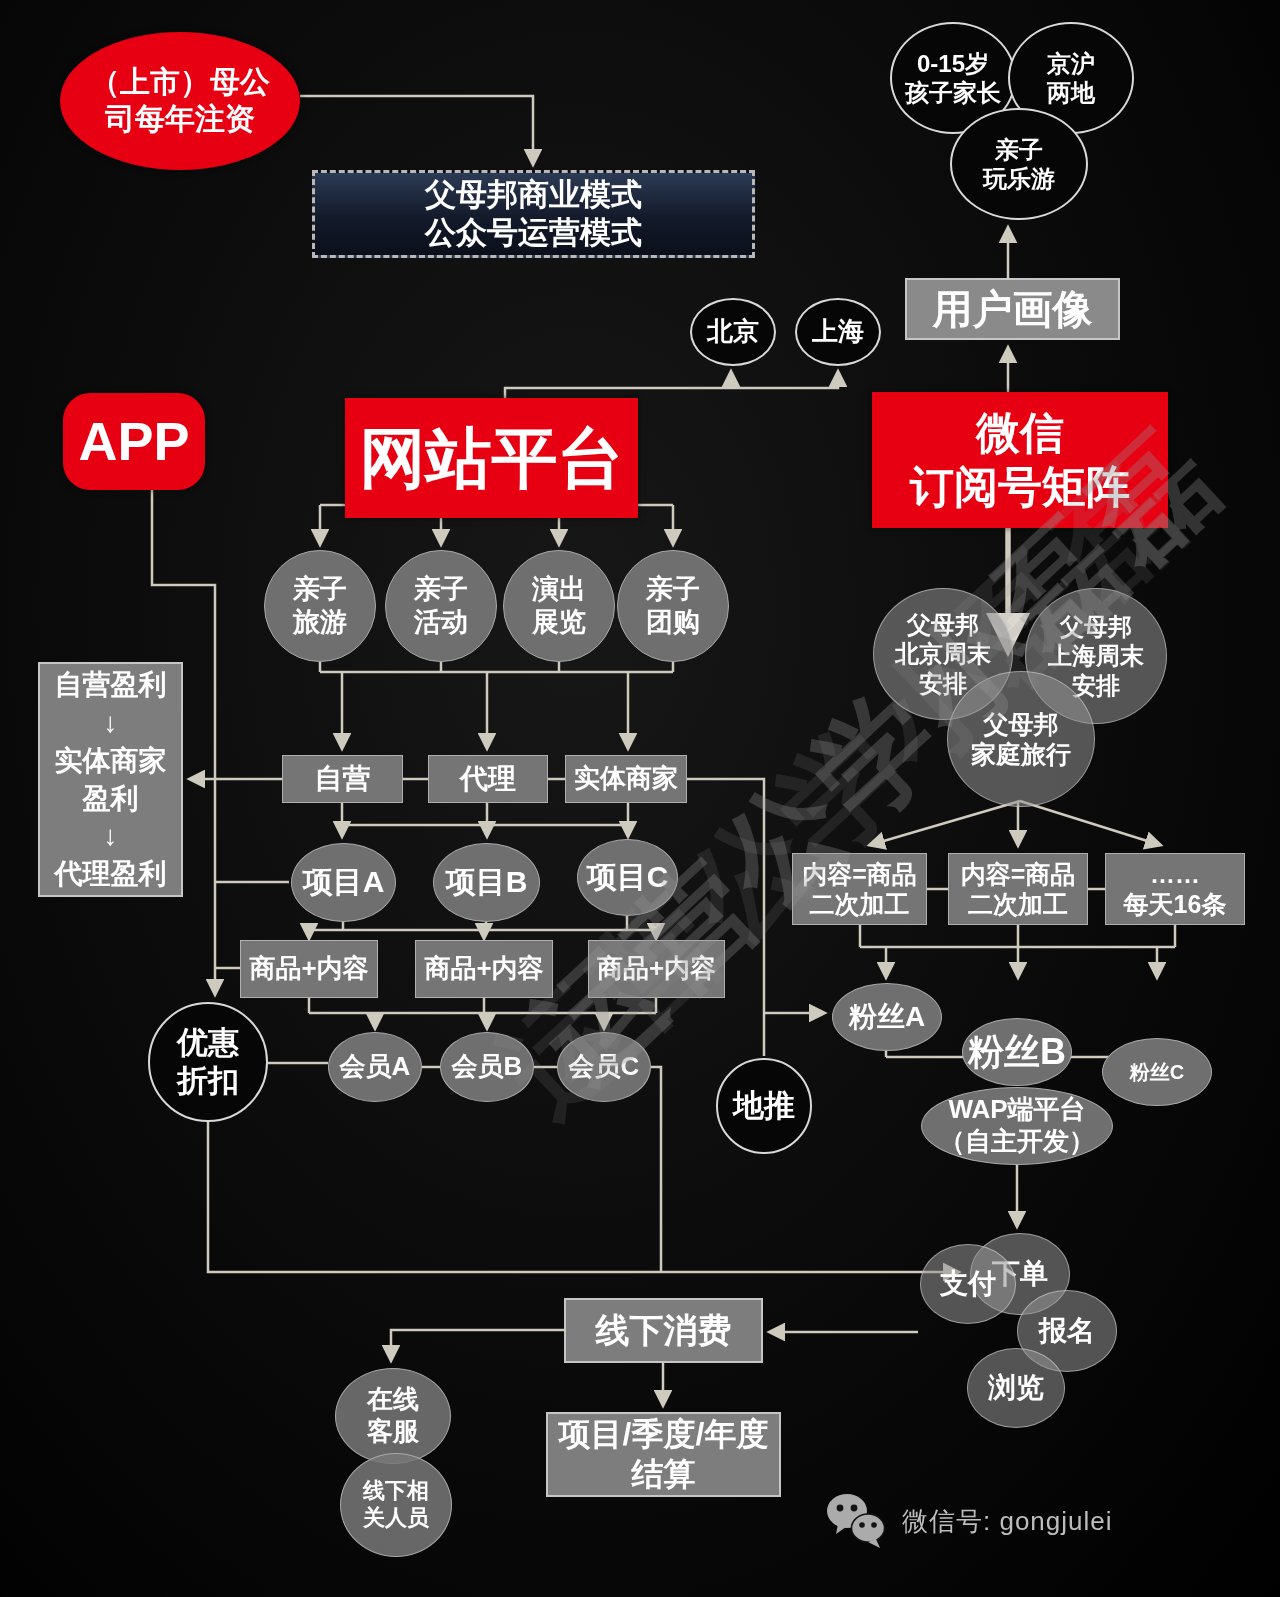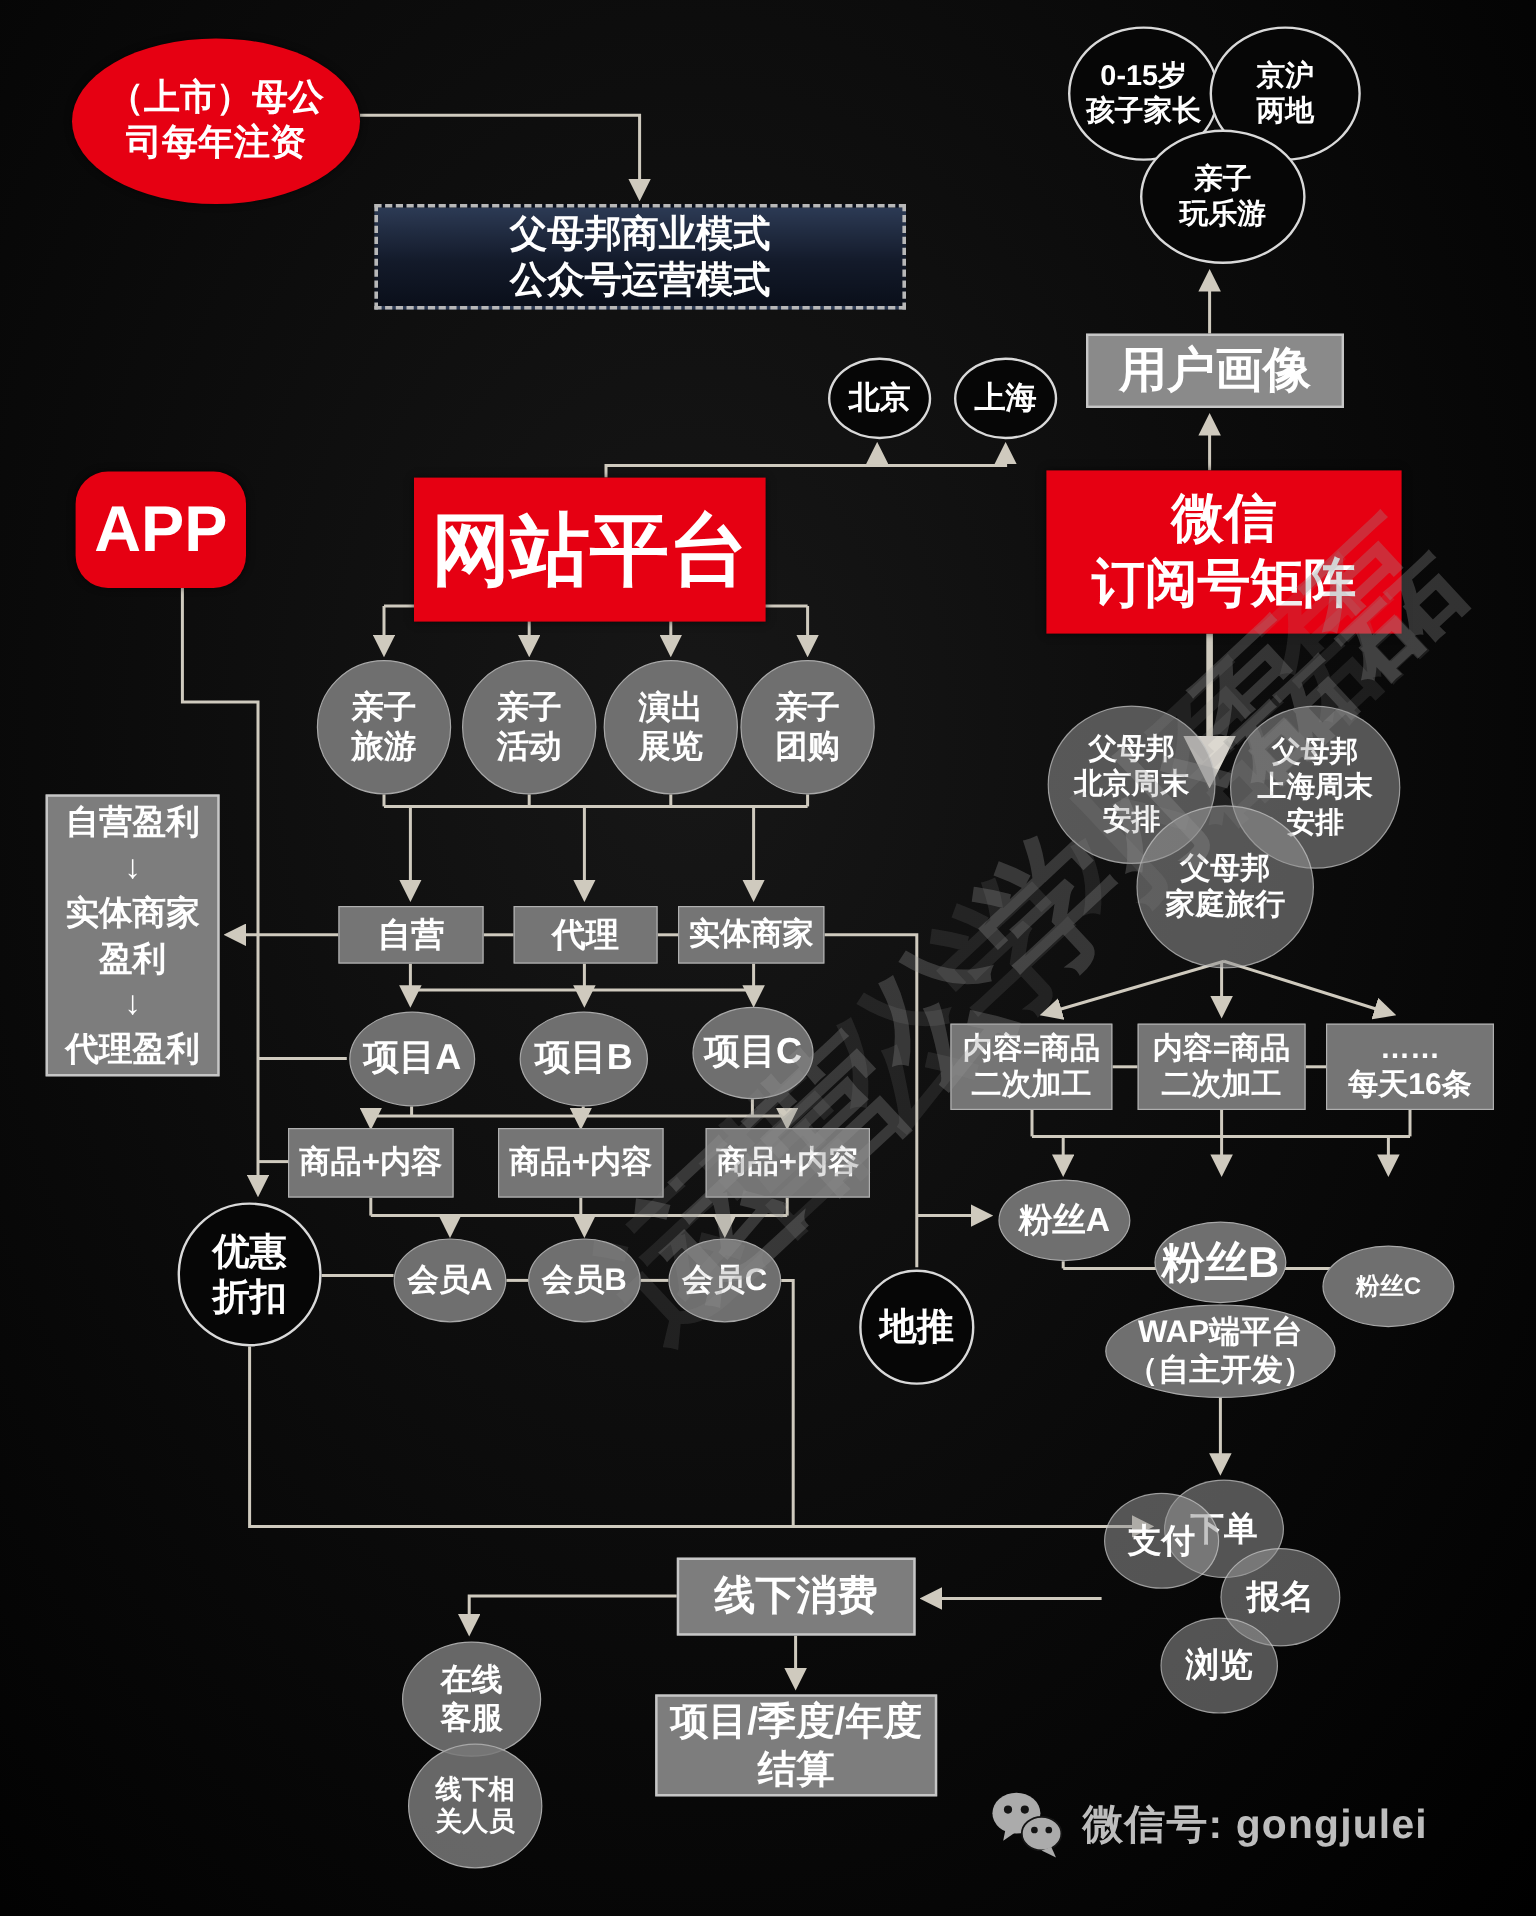--- a/index.html
+++ b/index.html
@@ -15,21 +15,21 @@
   .blackcirc{background:#060606;border:2px solid #d9d9d9;border-radius:50%;}
   .graycirc{background:#6f6f6f;border:1px solid #a8a8a8;border-radius:50%;}
   .glass{background:rgba(148,148,148,.55);border:1px solid rgba(230,230,230,.5);border-radius:50%;}
   .dashedbox{background:linear-gradient(180deg,#2c3a54 0%,#131a2a 55%,#0a0f1a 100%);
     border:3px dashed #b8b8b8;}
   #connectors{position:absolute;left:0;top:0;z-index:1;}
   .wm{position:absolute;z-index:4;pointer-events:none;font-weight:bold;
     white-space:nowrap;font-family:"Liberation Sans","DejaVu Sans",sans-serif;}
   #bottombar{position:absolute;left:826px;top:1492px;display:flex;align-items:center;
     gap:14px;z-index:2;}
-  #wxid{font-size:34px;color:#bdbdbd;font-weight:bold;letter-spacing:1px;}
+  #wxid{font-size:26px;color:#bdbdbd;font-weight:normal;letter-spacing:1px;}
 </style>
 </head>
 <body>
 
 <div id="canvas">
 
   <svg id="connectors" width="1280" height="1597">
     <defs>
       <marker id="ah" viewBox="0 0 10 10" refX="8" refY="5" markerWidth="7.5" markerHeight="7.5" orient="auto-start-reverse">
         <path d="M0 0 L10 5 L0 10 z" fill="#cfcabe"></path>

